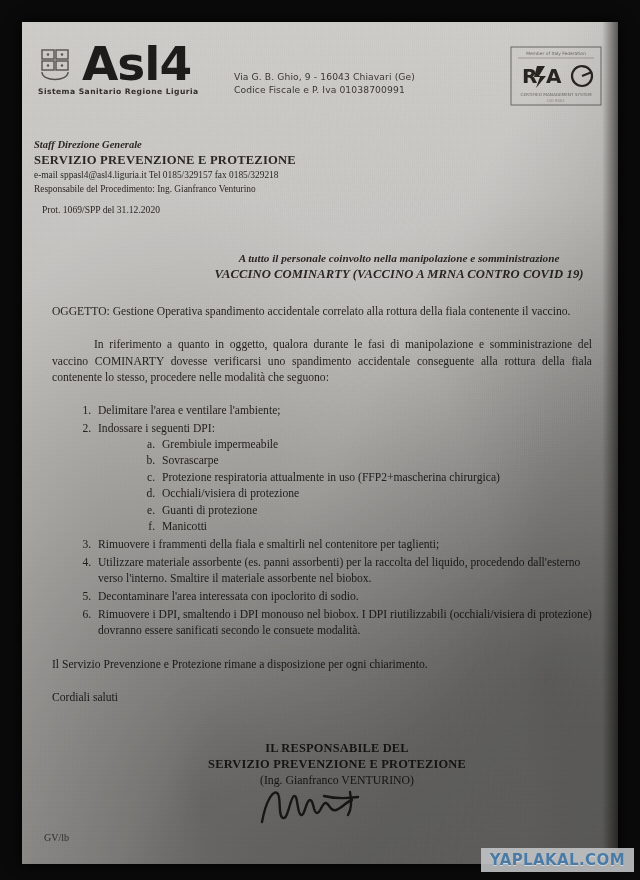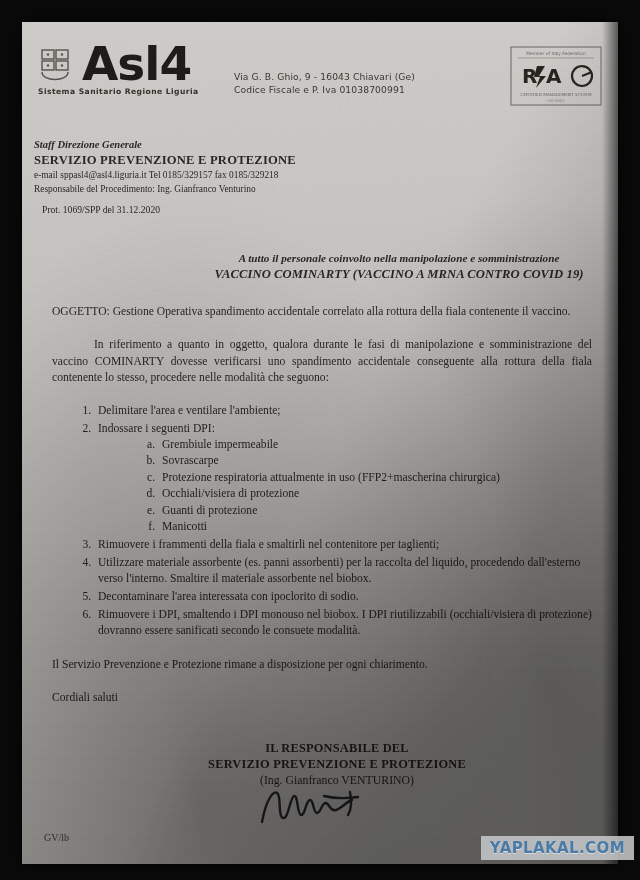--- a/index.html
+++ b/index.html
@@ -90,21 +90,21 @@
   .signature{position:absolute;left:150px;top:718px;width:330px;text-align:center;}
   .signature .s1{font-weight:700;font-size:12.4px;line-height:16px;letter-spacing:.2px;}
   .signature .s2{font-weight:700;font-size:12.4px;line-height:16px;letter-spacing:.2px;}
   .signature .s3{font-size:11.8px;line-height:17px;}
   .scribble{position:absolute;left:232px;top:760px;width:130px;height:48px;}
 
   .ref{position:absolute;left:22px;top:810px;font-size:10px;color:#4a4744;}
 
   
   .watermark{
-    position:absolute;right:6px;bottom:20px;z-index:60;
+    position:absolute;right:6px;bottom:8px;z-index:60;
     background:rgba(196,198,200,.88);
     padding:3px 9px 3px 9px;
     font-family:"DejaVu Sans",sans-serif;font-weight:700;font-size:15px;letter-spacing:.4px;
     color:#4a7aa6;
     text-shadow:0 1px 0 rgba(255,255,255,.5);
   }
 </style>
 </head>
 <body>
 

